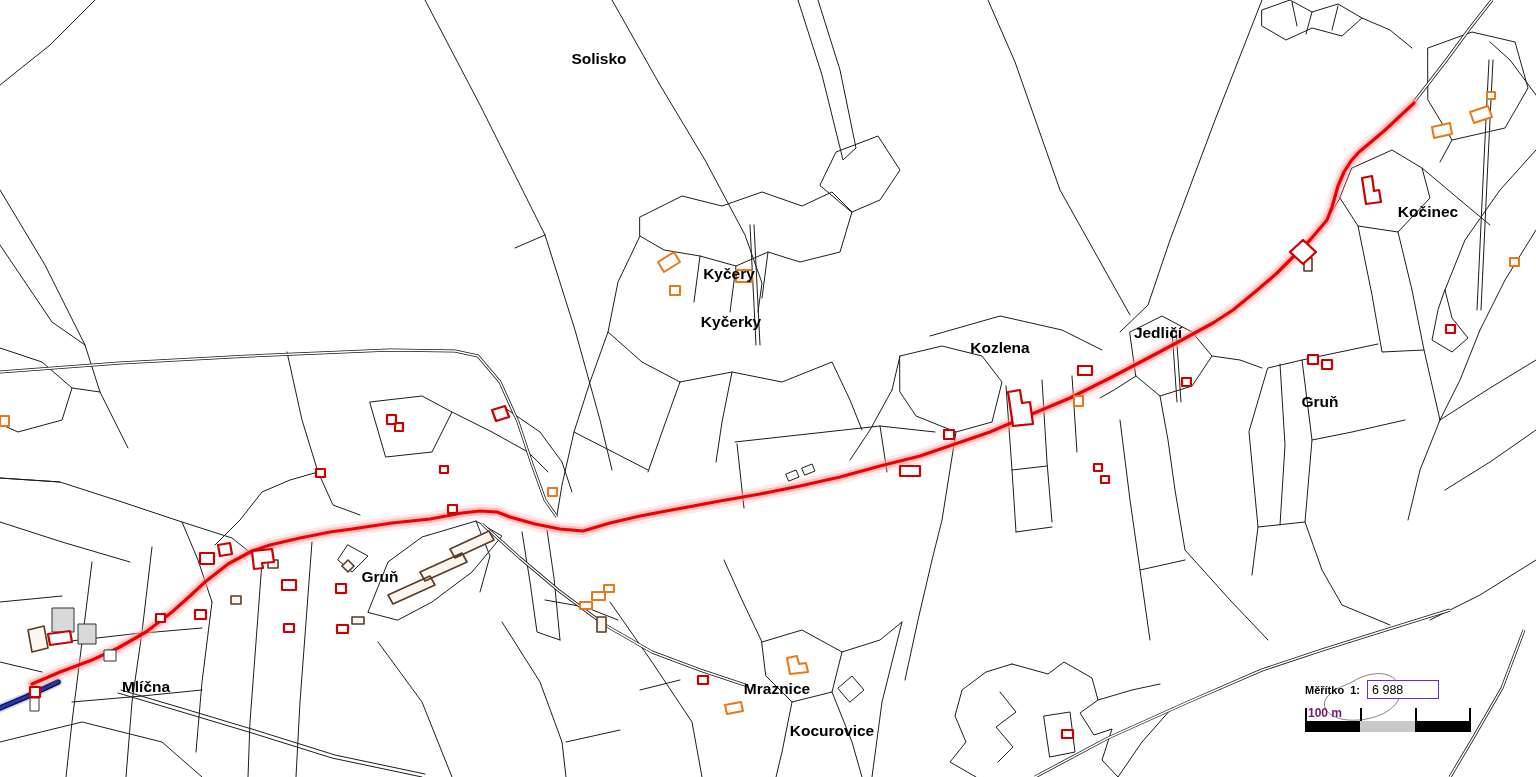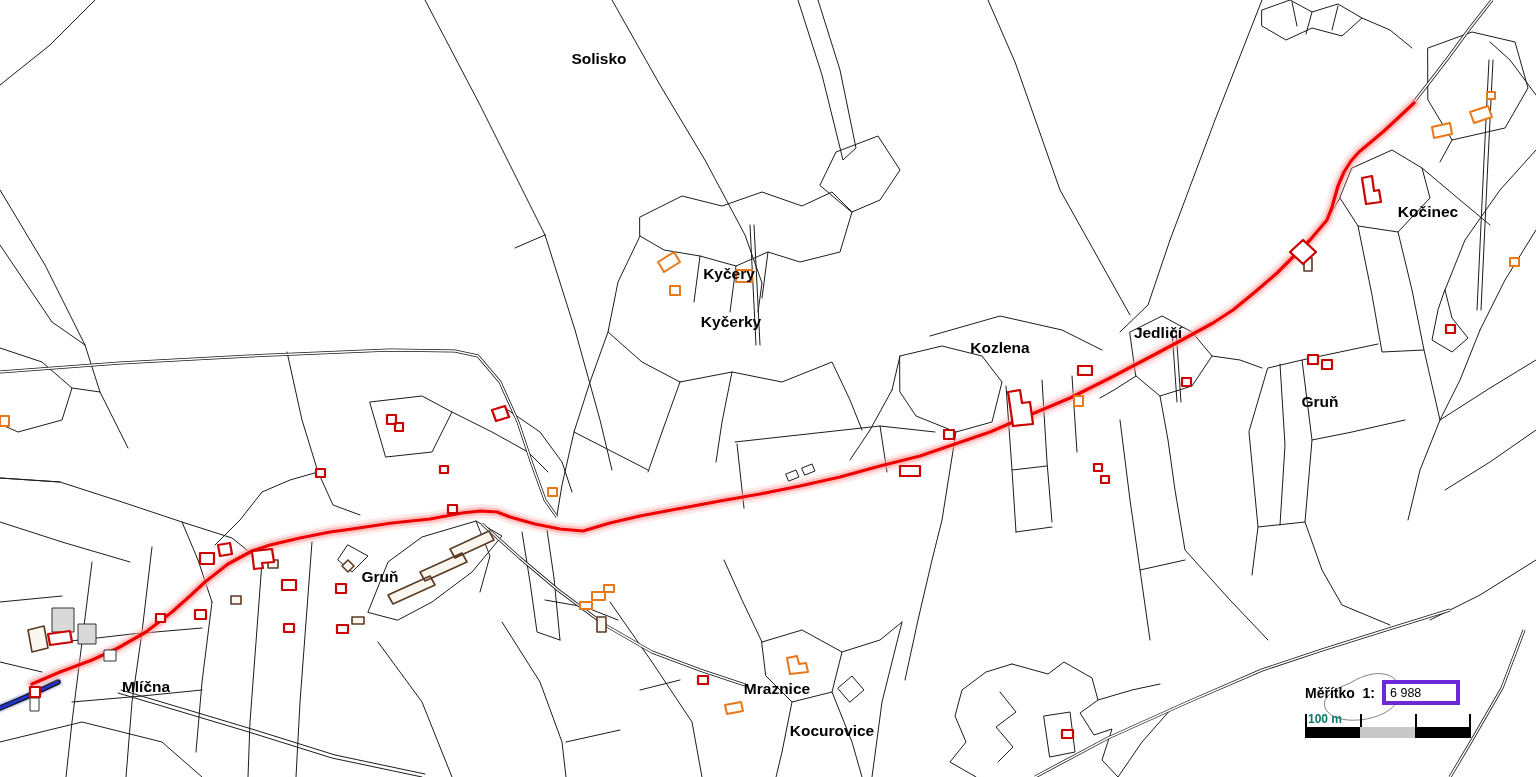--- a/index.html
+++ b/index.html
@@ -17,25 +17,25 @@
   .stream-casing{fill:none;stroke:#111;stroke-width:5.5;stroke-linecap:round;}
   .stream-line{fill:none;stroke:var(--stream);stroke-width:3;stroke-linecap:round;}
   .bld-red{fill:#fff;stroke:var(--building-red);stroke-width:2.2;stroke-linejoin:round;}
   .bld-orange{fill:#fff;stroke:var(--building-orange);stroke-width:2;stroke-linejoin:round;}
   .bld-brown{fill:#fbf6f0;stroke:var(--building-brown);stroke-width:1.6;stroke-linejoin:round;}
   .bld-gray{fill:#d9d9d9;stroke:#333;stroke-width:1;}
   .bld-white{fill:#fff;stroke:#333;stroke-width:1;}
   .place-label{font-family:"Liberation Sans",sans-serif;font-weight:bold;font-size:15.5px;fill:#000;text-anchor:middle;}
   .scale-panel{position:absolute;left:1305px;top:680px;width:190px;}
   .scale-row{display:flex;align-items:center;gap:7px;}
-  .scale-label{font-weight:bold;font-size:14px;color:#000;white-space:pre;}
-  .scale-input{width:62px;height:15px;border:4px solid #6d28d9;background:#fff;font-size:12.5px;
+  .scale-label{font-weight:bold;font-size:11px;color:#000;white-space:pre;}
+  .scale-input{width:62px;height:15px;border:1px solid #6d28d9;background:#fff;font-size:12.5px;
                padding:1px 4px;font-family:"Liberation Sans",sans-serif;color:#000;}
   .scalebar{position:relative;width:166px;height:28px;margin-top:7px;}
-  .scalebar-label{position:absolute;left:3px;top:0;font-weight:bold;font-size:12px;color:#0f766e;}
+  .scalebar-label{position:absolute;left:3px;top:0;font-weight:bold;font-size:12px;color:#701a75;}
   .tick{position:absolute;top:2px;width:1.6px;height:13px;background:#000;}
   .t0{left:0}.t1{left:55px}.t2{left:110px}.t3{left:164px}
   .seg{position:absolute;top:15px;height:11px;width:55px;}
   .s0{left:0;background:#000}.s1{left:55px;background:var(--bar-gray)}.s2{left:110px;width:55.6px;background:#000}
 </style>
 </head>
 <body>
 
 <div class="viewport">
 <svg class="map" width="1536" height="777" viewBox="0 0 1536 777" xmlns="http://www.w3.org/2000/svg">

